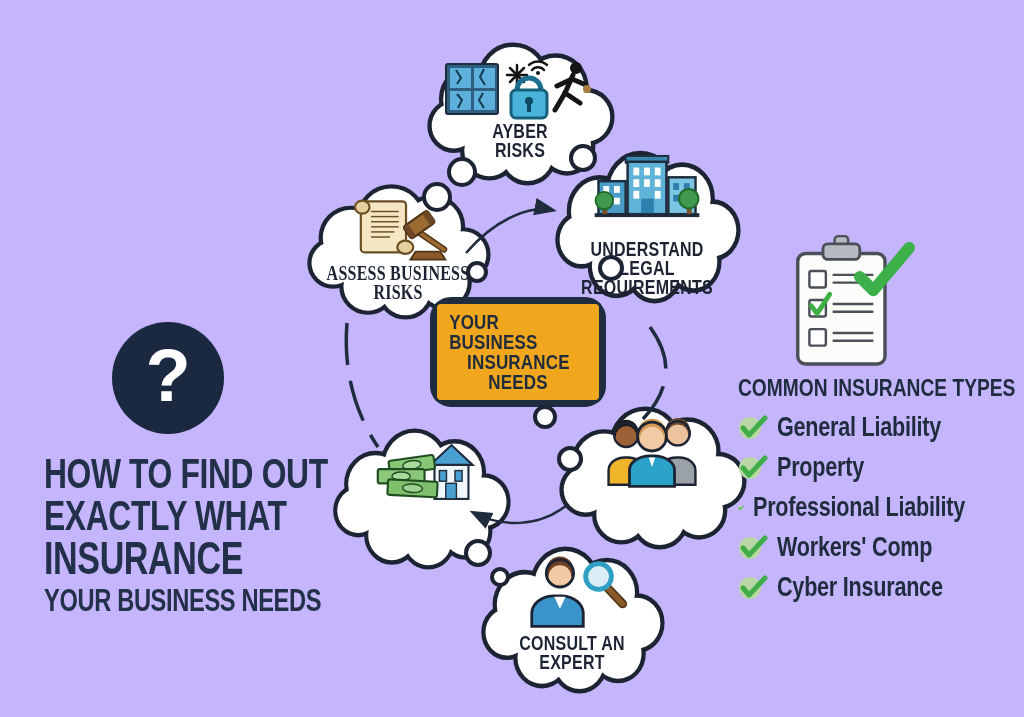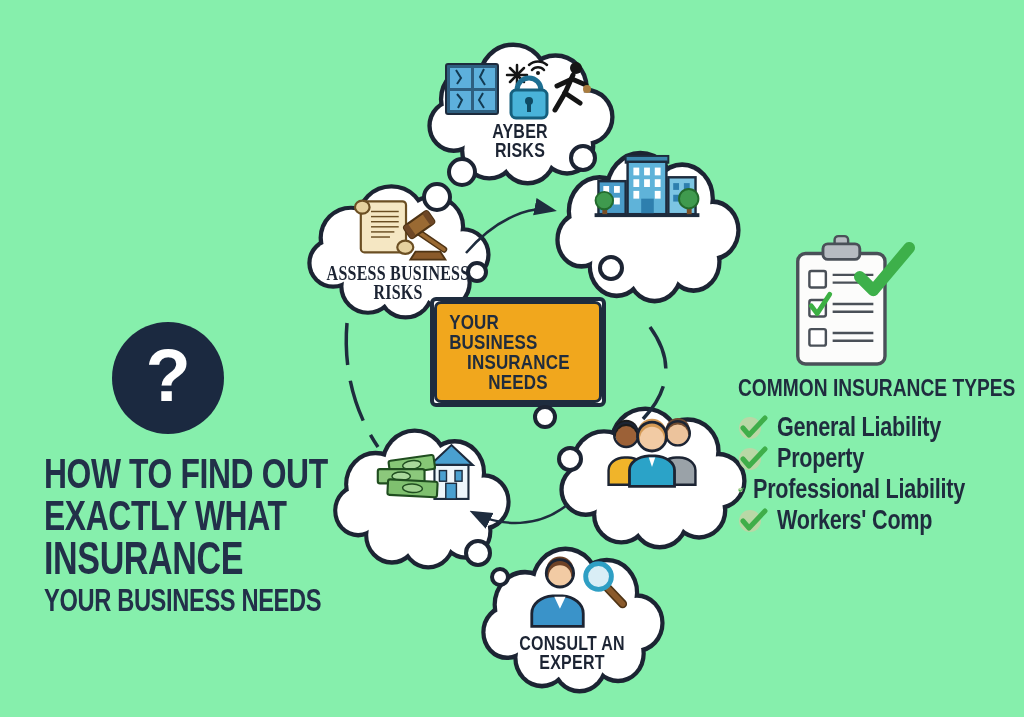--- a/index.html
+++ b/index.html
@@ -1,49 +1,49 @@
 <!DOCTYPE html>
 <html><head>
 <meta charset="utf-8">
 <style>
   html,body{margin:0;padding:0;}
   body{font-family:"Liberation Sans", sans-serif; background:#e8e8e6;}
-  #canvas{position:relative;width:1024px;height:717px;background:#86efac;overflow:hidden;}
+  #canvas{position:relative;width:1024px;height:717px;background:#c4b5fd;overflow:hidden;}
 
   
   .bubble{position:absolute;}
   .cloud{position:absolute;inset:0;width:100%;height:100%;}
   .bubble-icons{position:absolute;left:50%;transform:translateX(-50%);}
   .bubble-label{position:absolute;left:0;right:0;text-align:center;color:#1c2433;font-weight:700;}
   .bubble-label .ln{font-size:20px;line-height:19px;transform:scaleX(.8);transform-origin:50% 50%;letter-spacing:.3px;}
 
   
   .sign-outer{position:absolute;left:430px;top:297px;width:176px;height:110px;background:#ffffff;
-    border:4px solid #1e2c3e;border-radius:6px;box-sizing:border-box;}
+    border:4px solid #1e2c3e;border-radius:21px;box-sizing:border-box;}
   .sign-inner{width:100%;height:100%;background:#f1a71d;border:3px solid #1e2c3e;border-radius:7px;
     box-sizing:border-box;display:flex;flex-direction:column;align-items:center;justify-content:center;}
   .sign-inner .ln{font-size:20px;line-height:20px;font-weight:700;color:#202c3d;transform:scaleX(.85);letter-spacing:.2px;}
 
   
   .qbadge{position:absolute;left:112px;top:322px;width:112px;height:112px;border-radius:50%;
     background:#1b2940;color:#ffffff;display:flex;align-items:center;justify-content:center;
     font-size:74px;font-weight:700;line-height:1;padding-bottom:4px;box-sizing:border-box;}
   .main-title{position:absolute;left:44px;top:452px;color:#223049;font-weight:700;
     transform:scaleX(.74);transform-origin:0 0;white-space:nowrap;letter-spacing:-.5px;}
   .main-title .t1{font-size:43px;line-height:42px;}
   .main-title .t2{font-size:43px;line-height:42px;}
   .main-title .t3{font-size:46px;line-height:44px;}
   .main-title .t4{font-size:32px;line-height:40px;}
 
   
   .clipboard{position:absolute;left:790px;top:234px;width:126px;height:136px;}
   .ins-col{position:absolute;left:738px;top:374px;width:280px;}
   .ins-heading{font-size:24px;font-weight:700;color:#1f2c3e;transform:scaleX(.8);transform-origin:0 50%;
     white-space:nowrap;letter-spacing:0;}
-  .ins-list{margin-top:10px;display:flex;flex-direction:column;}
+  .ins-list{margin-top:10px;display:flex;flex-direction:column;gap:9px;}
   .ins-item{display:flex;align-items:center;gap:9px;}
   .ins-item .txt{font-size:27px;font-weight:700;color:#1f2c3e;transform:scaleX(.8);transform-origin:0 50%;
     white-space:nowrap;letter-spacing:-.3px;}
 
   
   .overlay{position:absolute;inset:0;width:100%;height:100%;pointer-events:none;}
 </style>
 </head>
 <body>
 
@@ -165,20 +165,24 @@
         <rect x="54" y="46" width="13" height="16" fill="#2e7fae"></rect>
         <rect x="6" y="61" width="108" height="4" fill="#1d2b3d"></rect>
       </g>
       <g>
         <rect x="14" y="52" width="5" height="10" fill="#7a4e26"></rect>
         <circle cx="16" cy="48" r="9" fill="#3f9a4e" stroke="#236b2d" stroke-width="2"></circle>
         <rect x="101" y="50" width="5" height="12" fill="#7a4e26"></rect>
         <circle cx="103" cy="46" r="10" fill="#3f9a4e" stroke="#236b2d" stroke-width="2"></circle>
       </g>
     </svg>
+    <div class="bubble-label" style="top:94px;">
+      <div class="ln">UNDERSTAND LEGAL</div>
+      <div class="ln">REQUIREMENTS</div>
+    </div>
   </div>
 
   <div class="bubble" style="left:304px;top:180px;width:188px;height:140px;font-family:Liberation Serif, serif;">
     <svg class="cloud" viewBox="0 0 200 150" preserveAspectRatio="none">
       <g stroke="#1c2433" stroke-width="9" fill="#ffffff">
         <circle cx="50" cy="62" r="30"></circle>
           <circle cx="93" cy="42" r="33"></circle>
           <circle cx="137" cy="50" r="30"></circle>
         <circle cx="169" cy="80" r="25"></circle>
           <circle cx="149" cy="110" r="25"></circle>
@@ -428,20 +432,27 @@
           </svg>
         <span class="txt">Professional Liability</span>
       </div>
       <div class="ins-item">
         <svg width="30" height="26" viewBox="0 0 30 26">
             <circle cx="12" cy="13" r="11" fill="#b9d8a6"></circle>
             <polyline points="5,13 11,20 27,3" fill="none" stroke="#3fae49" stroke-width="5" stroke-linecap="round" stroke-linejoin="round"></polyline>
           </svg>
         <span class="txt">Workers' Comp</span>
       </div>
+      <div class="ins-item">
+        <svg width="30" height="26" viewBox="0 0 30 26">
+            <circle cx="12" cy="13" r="11" fill="#b9d8a6"></circle>
+            <polyline points="5,13 11,20 27,3" fill="none" stroke="#3fae49" stroke-width="5" stroke-linecap="round" stroke-linejoin="round"></polyline>
+          </svg>
+        <span class="txt">Cyber Insurance</span>
+      </div>
     </div>
   </div>
 
   <svg class="overlay" viewBox="0 0 1024 717">
     <defs>
       <marker id="ah" markerWidth="9" markerHeight="8" refX="7" refY="3.5" orient="auto">
         <path d="M0,0 L9,3.5 L0,7 Z" fill="#1e2c3e"></path>
       </marker>
     </defs>
     <path d="M466,253 C498,216 532,206 552,210" fill="none" stroke="#1e2c3e" stroke-width="2.5" marker-end="url(#ah)"></path>

